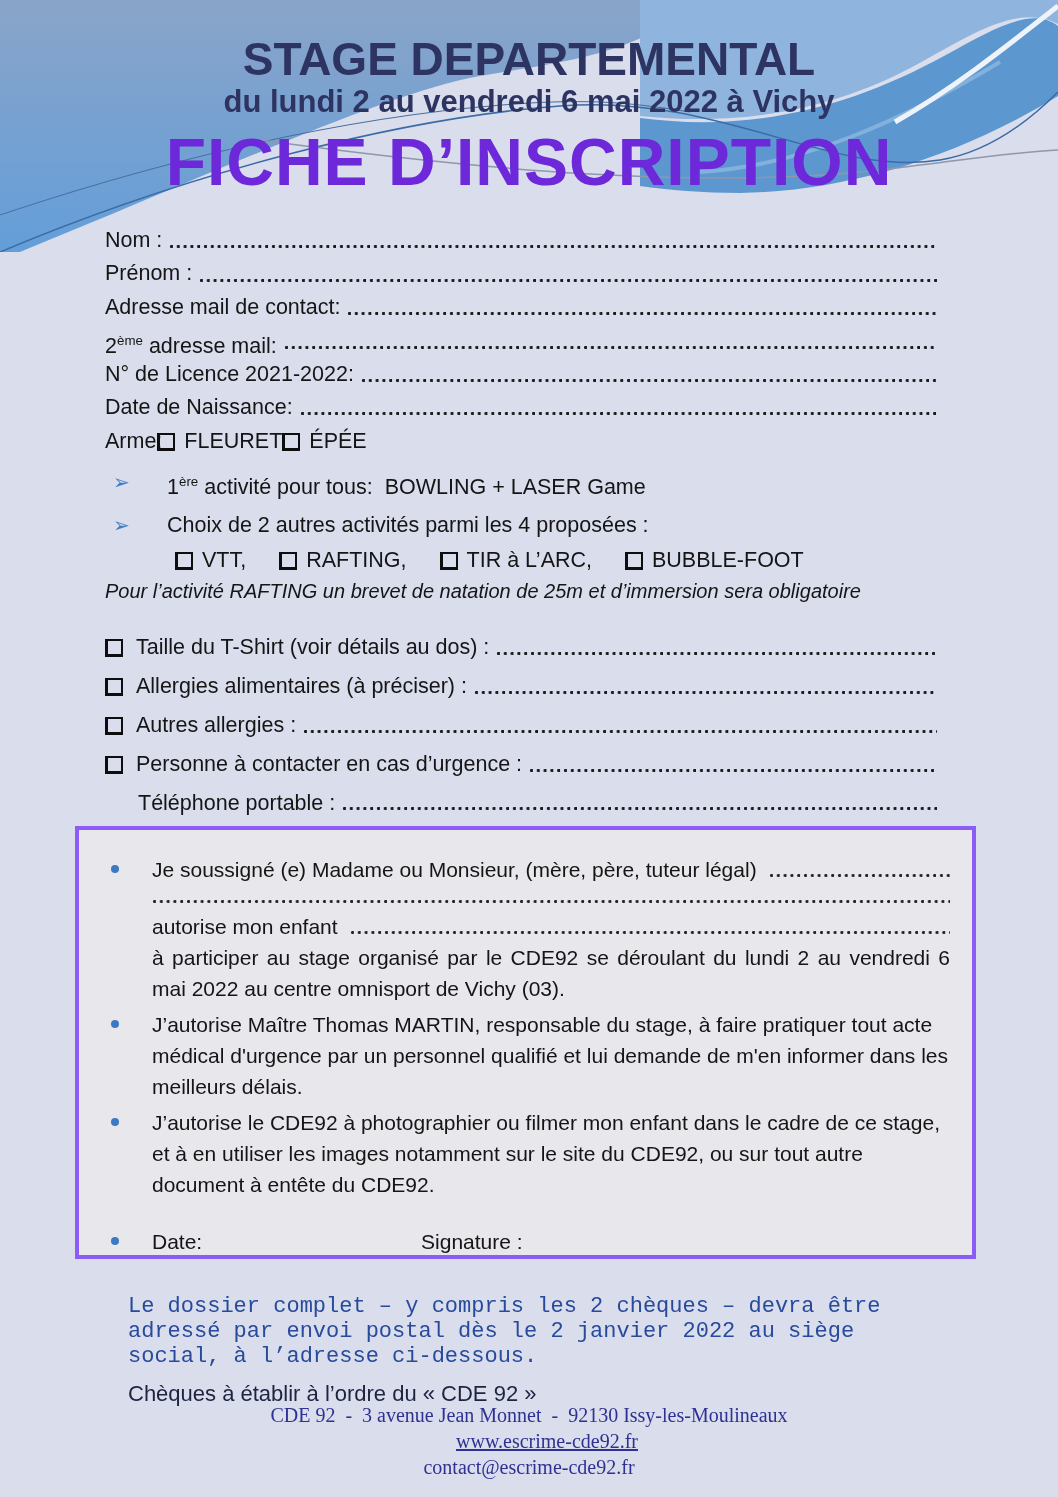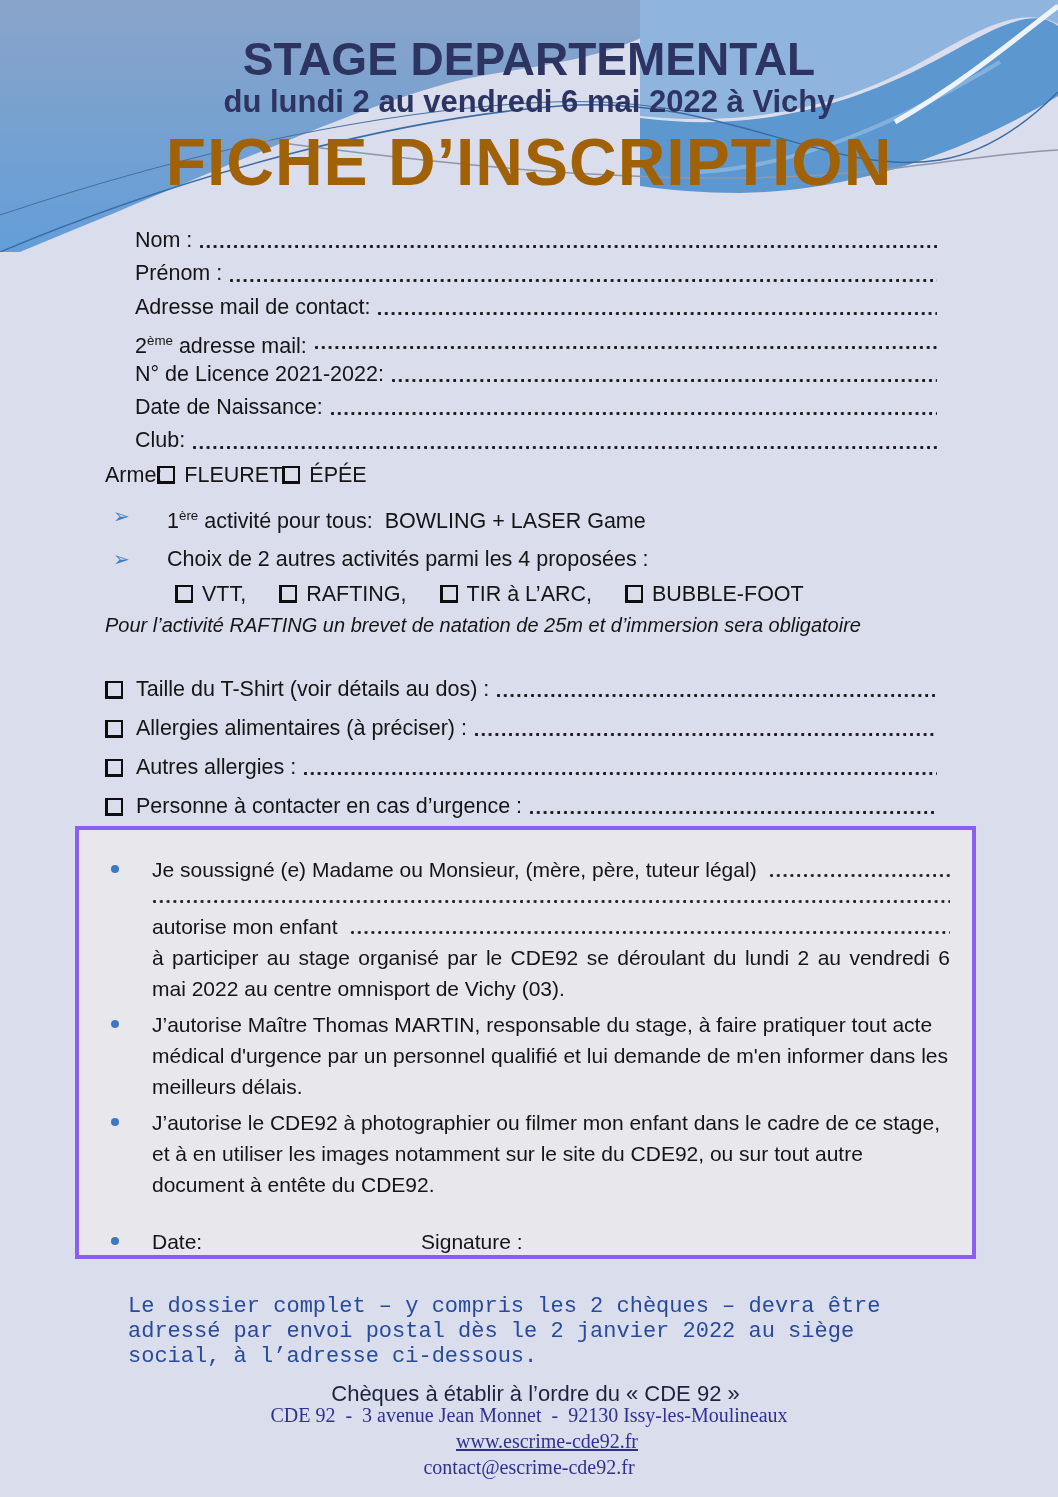--- a/index.html
+++ b/index.html
@@ -7,39 +7,39 @@
     position:relative;width:1058px;height:1497px;
     background:#d9ddec;overflow:hidden;
     font-family:"Liberation Sans","DejaVu Sans",sans-serif;
     color:#151515;
   }
   
   .header-bg{position:absolute;top:0;left:0;}
   .header-text{position:absolute;top:0;left:0;width:1058px;text-align:center;}
   .title{margin-top:34px;font-size:46px;font-weight:bold;color:#2d3462;letter-spacing:0px;line-height:50px;}
   .subtitle{font-size:31px;font-weight:bold;color:#2d3462;line-height:36px;}
-  .form-title{margin-top:6px;font-size:66px;font-weight:bold;color:#a16207;line-height:72px;letter-spacing:1px;}
+  .form-title{margin-top:6px;font-size:66px;font-weight:bold;color:#6d28d9;line-height:72px;letter-spacing:1px;}
   
   .form-area{position:absolute;top:224px;left:105px;width:832px;font-size:21.5px;}
-  .field{display:flex;line-height:33.4px;height:33.4px;white-space:pre-wrap;margin-left:30px;}
+  .field{display:flex;line-height:33.4px;height:33.4px;white-space:pre-wrap;}
   .dots{flex:1 1 auto;align-self:flex-end;height:5px;margin:0 0 8px 7px;
     background-image:radial-gradient(circle at 2.5px 2.5px,#1b1b1b 1.35px,transparent 1.7px);
     background-size:6.8px 5px;background-repeat:repeat-x;}
   sup{font-size:0.62em;}
   .cbx{display:inline-block;width:13px;height:13px;border:2px solid #0e0e0e;border-left-width:3px;border-bottom-width:3px;
     flex:0 0 auto;align-self:center;margin-top:1px;}
   .opt{display:inline-flex;align-items:center;gap:9px;white-space:pre-wrap;}
   .arme-row{display:flex;line-height:34px;height:34px;align-items:center;}
   .arme-row .flabel{margin-right:-5px;}
   .arrow-row{display:flex;line-height:38px;height:38px;white-space:pre-wrap;margin-top:5px;gap:8px;}
   .arrow{color:#3f7dc4;font-size:20px;width:46px;padding-left:8px;flex:0 0 auto;}
   .arrow::before{content:"\27A2";}
   .opts-row{display:flex;gap:33px;margin-left:70px;line-height:30px;height:30px;margin-top:1px;}
   .note-italic{font-style:italic;font-size:20px;line-height:28px;margin-top:2px;}
-  .checklist{margin-top:31px;}
+  .checklist{margin-top:23px;}
   .check-row{display:flex;gap:13px;line-height:39px;height:39px;align-items:center;white-space:pre-wrap;}
   .check-row .ctext{display:flex;flex:1 1 auto;align-self:stretch;line-height:39px;white-space:pre-wrap;}
   .check-row .dots{margin-bottom:11px;}
   .phone-row{display:flex;padding-left:33px;line-height:38px;height:38px;white-space:pre-wrap;}
   .phone-row .dots{margin-bottom:11px;}
   
   .auth-box{position:absolute;top:826px;left:75px;width:901px;height:433px;
     border:4px solid #8b5cf6;background:#e7e7ec;box-sizing:border-box;
     padding:24px 22px 0 20px;font-size:21px;}
   .brow{display:flex;margin-bottom:5px;}
@@ -49,21 +49,21 @@
   .lwd .dots{margin-bottom:7px;background-image:radial-gradient(circle at 2.5px 2.5px,#222 1.3px,transparent 1.65px);}
   .dotline{height:5px;margin:14px 0 7px 0;
     background-image:radial-gradient(circle at 2.5px 2.5px,#222 1.3px,transparent 1.65px);
     background-size:6.8px 5px;background-repeat:repeat-x;}
   .just{text-align:justify;}
   .datesig{margin-top:26px;}
   .sig{margin-left:213px;}
   
   .bottom-notes{position:absolute;top:1294px;left:128px;width:815px;}
   .note1{margin:0;font-size:22px;line-height:25px;color:#274a9b;font-family:Liberation Mono, monospace;}
-  .note2{margin:9px 0 3px 0;font-size:22px;line-height:31px;color:#1d2340;text-align:center;}
+  .note2{margin:9px 0 3px 0;font-size:22px;line-height:31px;color:#1d2340;}
   
   .footer{position:absolute;top:1402px;left:0;width:1058px;text-align:center;
     font-family:"Liberation Serif","DejaVu Serif",serif;font-size:20px;line-height:26px;color:#2e3192;}
   .footer .site{text-decoration:underline;padding-left:36px;}
   .pre{white-space:pre-wrap;}
 </style>
 </head>
 <body>
 
 <div class="page">
@@ -110,24 +110,20 @@
       <span class="dots"></span>
     </div>
     <div class="field">
       <span class="flabel">N° de Licence 2021-2022:</span>
       <span class="dots"></span>
     </div>
     <div class="field">
       <span class="flabel">Date de Naissance:</span>
       <span class="dots"></span>
     </div>
-    <div class="field">
-      <span class="flabel">Club:</span>
-      <span class="dots"></span>
-    </div>
 
     <div class="arme-row">
       <span class="flabel">Arme:</span>
       <span class="opt">
         <span class="cbx"></span>
         <span>FLEURET</span>
       </span>
       <span class="opt">
         <span class="cbx"></span>
         <span>ÉPÉE</span>

